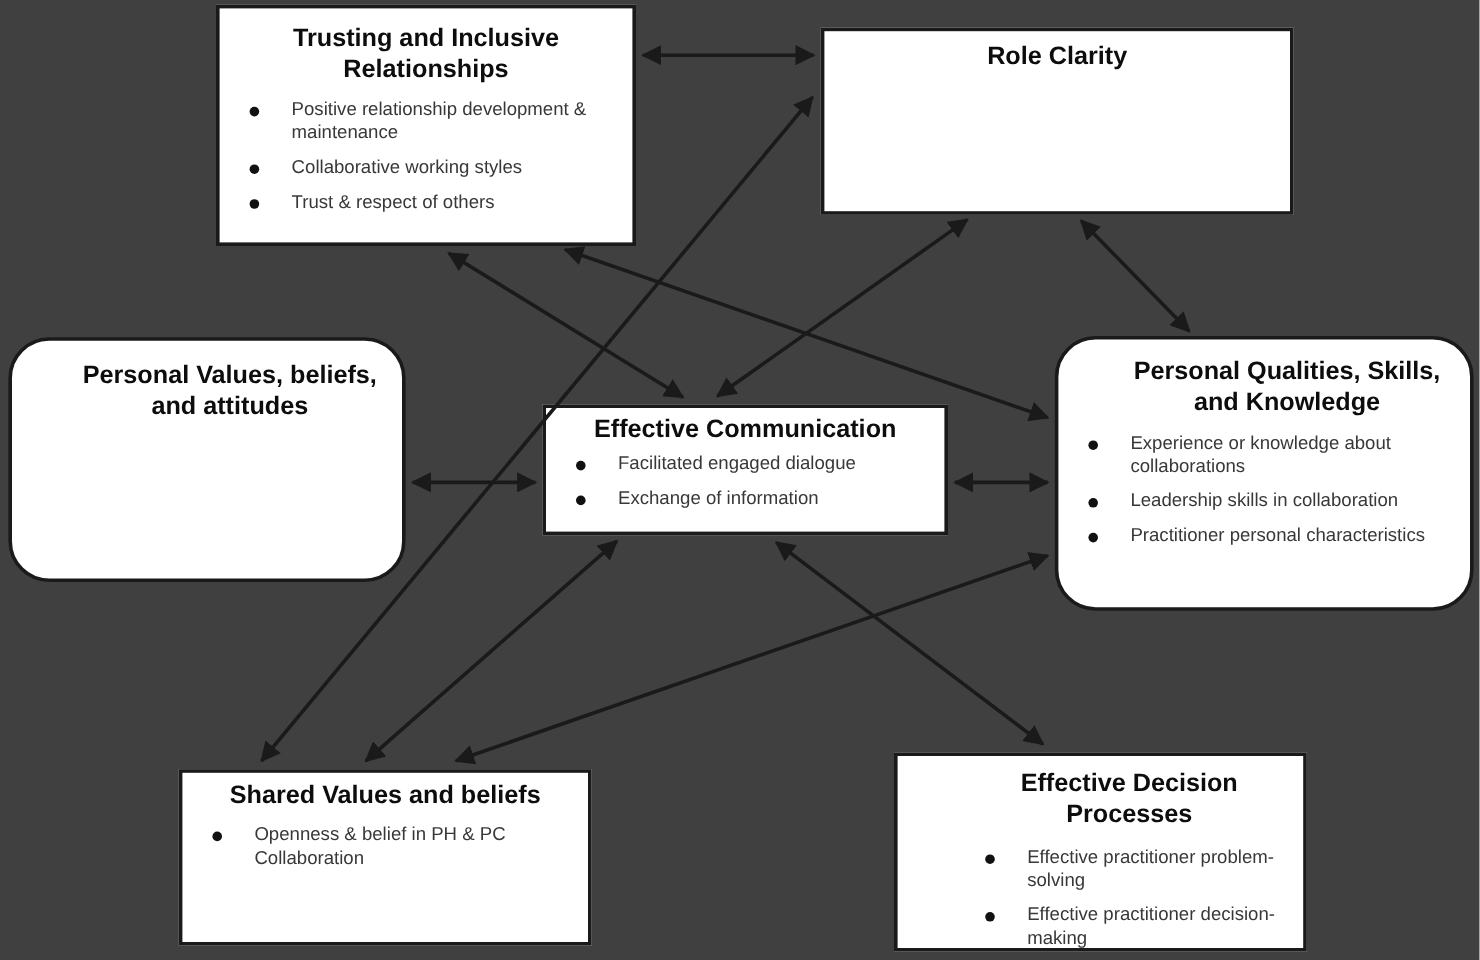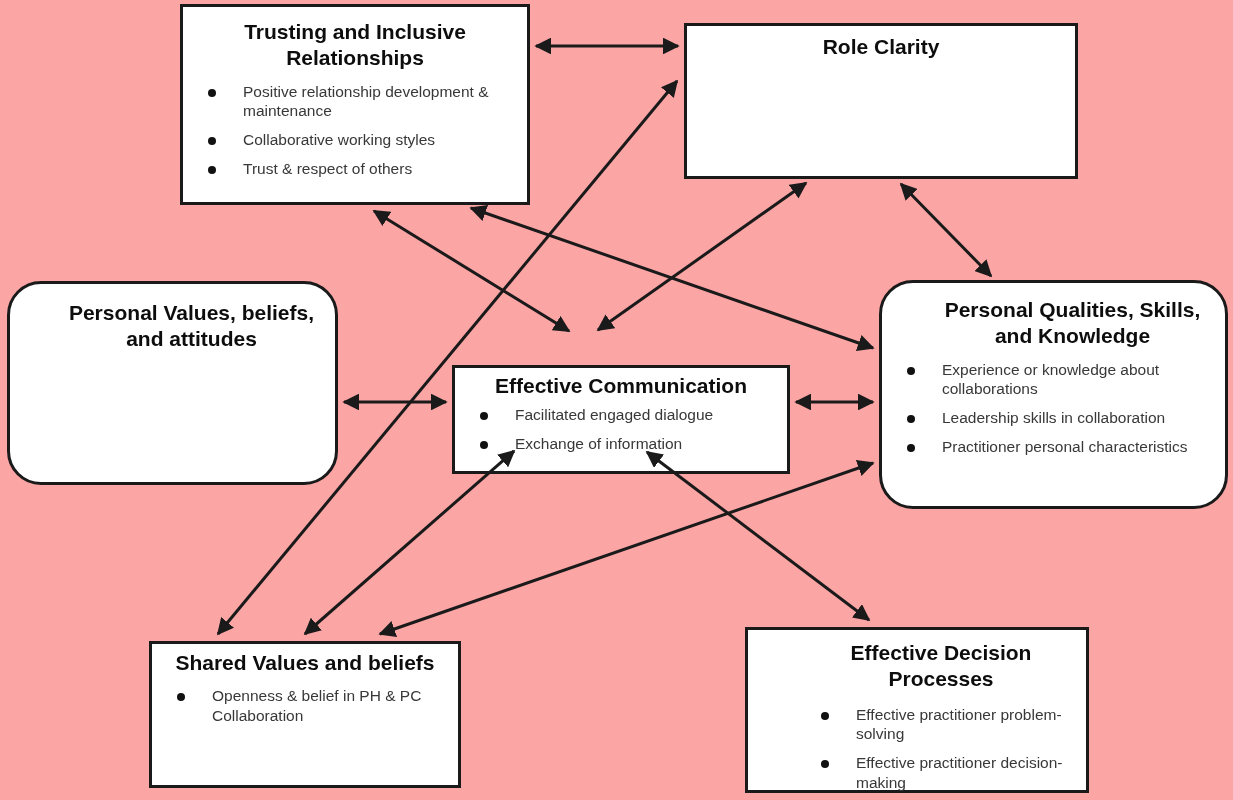--- a/index.html
+++ b/index.html
@@ -1,17 +1,17 @@
 <!DOCTYPE html>
 <html><head>
 <meta charset="utf-8">
 <style>
   html,body{margin:0;padding:0;background:#ffffff;}
   .diagram-canvas{
-    position:relative;width:1233px;height:800px;background:#fca5a5;overflow:hidden;
+    position:relative;width:1233px;height:800px;background:#404040;overflow:hidden;
     font-family:"Liberation Sans","DejaVu Sans",sans-serif;
     text-decoration:underline;
   }
   .box{
     position:absolute;box-sizing:border-box;background:#ffffff;
     border:3px solid #1a1a1a;
   }
   .rounded{border-radius:34px;}
   .box-title{
     font-weight:bold;color:#0d0d0d;text-align:center;
@@ -25,23 +25,23 @@
   ul.bullets li::before{
     content:"";position:absolute;left:25px;top:7px;width:8px;height:8px;
     border-radius:50%;background:#111;
   }
   .gap-sm li{margin-bottom:3px;}
   .gap-md li{margin-bottom:9px;}
   .gap-lg li{margin-bottom:15px;}
   #node-trusting          {left:180px;top:4px;  width:350px;height:201px;}
   #node-role-clarity      {left:684px;top:23px; width:394px;height:156px;}
   #node-personal-values   {left:7px;  top:281px;width:331px;height:204px;}
-  #node-eff-comm          {left:452px;top:337px;width:338px;height:109px;margin-top:28px;}
+  #node-eff-comm          {left:452px;top:337px;width:338px;height:109px;}
   #node-personal-qualities{left:879px;top:280px;width:349px;height:229px;}
-  #node-shared-values     {left:149px;top:641px;width:312px;height:147px;}
+  #node-shared-values     {left:149px;top:641px;width:344px;height:147px;}
   #node-eff-decision      {left:745px;top:627px;width:344px;height:166px;padding-left:48px;}
   #node-trusting .box-title{padding-top:12px;}
   #node-personal-values .box-title{padding-top:16px;margin-bottom:6px;padding-left:48px;}
   #node-personal-qualities .box-title{padding-top:14px;padding-left:48px;}
   #node-eff-comm .box-title{padding-top:5px;padding-bottom:0;}
   #node-eff-decision .box-title{padding-top:10px;margin-bottom:8px;}
   #node-shared-values .box-title{padding-top:6px;}
   #edge-layer{
     position:absolute;left:0;top:0;width:1233px;height:800px;
     pointer-events:none;

